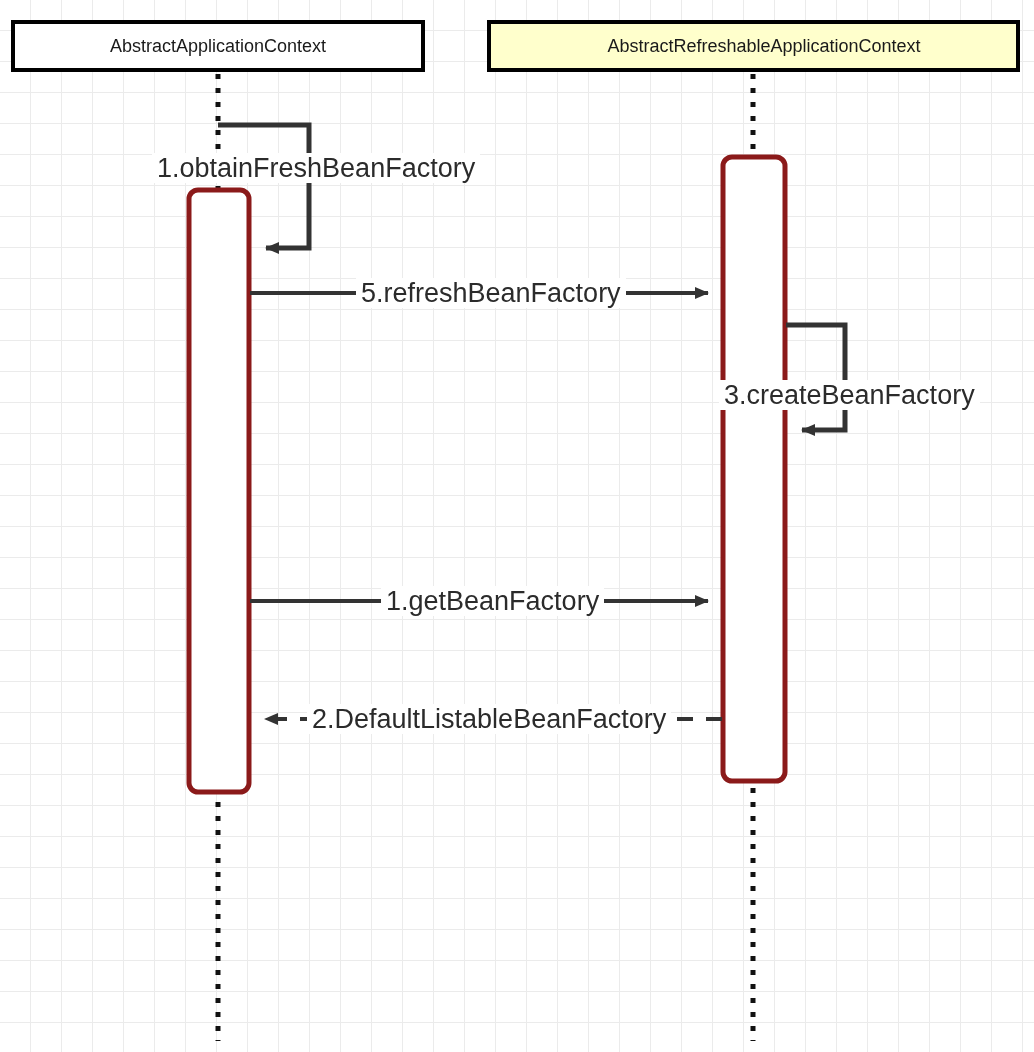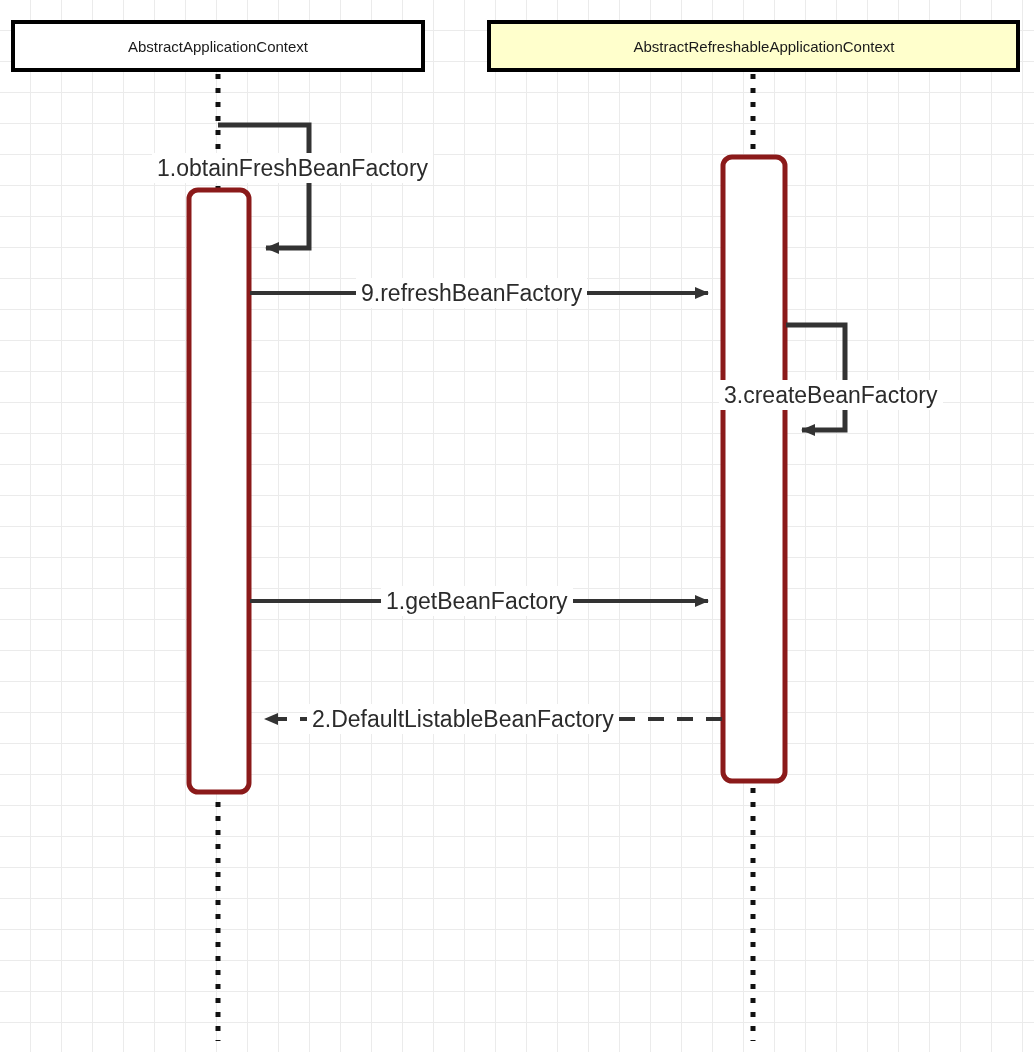--- a/index.html
+++ b/index.html
@@ -14,26 +14,26 @@
       linear-gradient(to bottom, #ebebeb 1px, transparent 1px);
     background-size:31px 31px;
     background-position:-1px -1px;
   }
 
   #svg{position:absolute;inset:0;}
 
   .plabel{
     position:absolute;
     display:flex;align-items:center;justify-content:center;
-    font-size:15px;color:#1a1a1a;white-space:nowrap;
+    font-size:18px;color:#1a1a1a;white-space:nowrap;
     letter-spacing:0px;
   }
   .mlabel{
     position:absolute;
-    font-size:23px;color:#2b2b2b;white-space:nowrap;
+    font-size:27px;color:#2b2b2b;white-space:nowrap;
     background:#ffffff;padding:0 5px;line-height:30px;
   }
 </style>
 </head>
 <body>
 
 <div id="canvas">
 
   <div id="grid"></div>
 
@@ -69,21 +69,21 @@
     <span>AbstractApplicationContext</span>
   </div>
 
   <div class="plabel" style="left:487px;top:20px;width:533px;height:52px;
               background:#ffffcc;border:4px solid #000000;box-sizing:border-box;padding-left:21px;">
     <span>AbstractRefreshableApplicationContext</span>
   </div>
 
   <div class="mlabel" style="left:152px;top:153px;">1.obtainFreshBeanFactory</div>
 
-  <div class="mlabel" style="left:356px;top:278px;">9.refreshBeanFactory</div>
+  <div class="mlabel" style="left:356px;top:278px;">5.refreshBeanFactory</div>
 
   <div class="mlabel" style="left:719px;top:380px;">3.createBeanFactory</div>
 
   <div class="mlabel" style="left:381px;top:586px;">1.getBeanFactory</div>
 
   <div class="mlabel" style="left:307px;top:704px;">2.DefaultListableBeanFactory</div>
 
 </div>
 
 </body></html>

